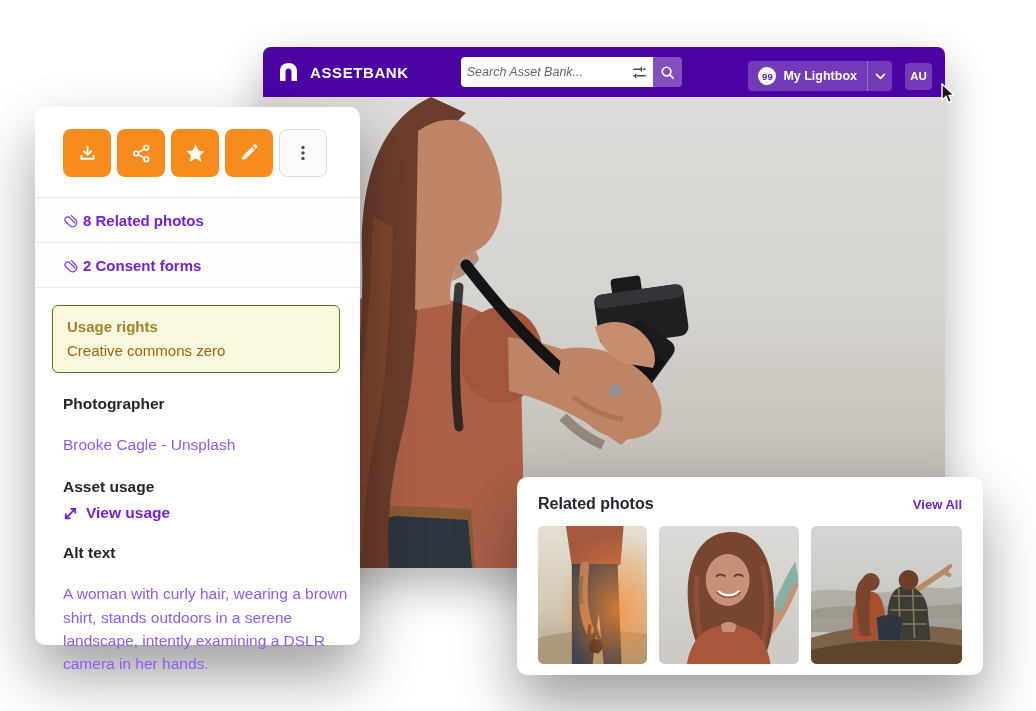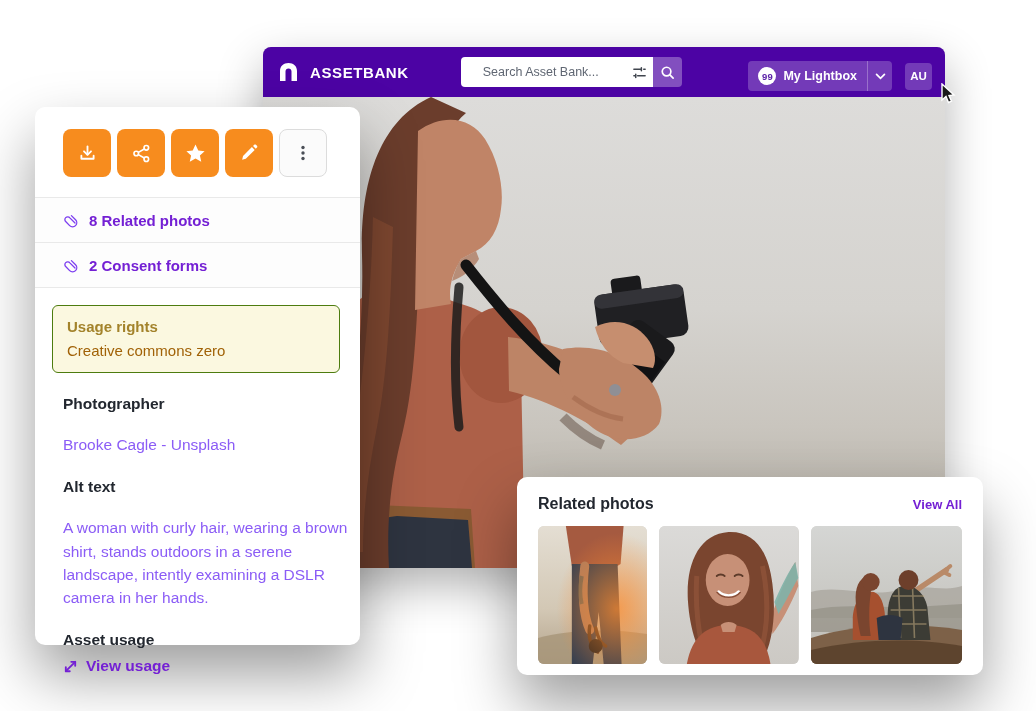--- a/index.html
+++ b/index.html
@@ -9,21 +9,21 @@
 
   
   .window { position:absolute; left:263px; top:47px; width:682px; height:521px;
     border-radius:8px; box-shadow:0 18px 45px rgba(0,0,0,.30); background:#d6d4d0; }
   .topbar { position:absolute; left:0; top:0; right:0; height:50px; background:#4C03A4;
     border-radius:8px 8px 0 0; display:flex; align-items:center; padding:0 13px; }
   .brand { display:flex; align-items:center; gap:9px; }
   .brand-name { color:#fff; font-weight:bold; font-size:15px; letter-spacing:.6px; }
   .searchwrap { display:flex; align-items:center; margin-left:52px; height:30px; }
   .searchbox { width:192px; height:30px; background:#fff; border:none; border-radius:4px 0 0 4px;
-    padding:0 30px 0 22px; font-size:12.5px; color:#333; outline:none; font-family:inherit; }
+    padding:0 30px 0 6px; font-size:12.5px; color:#333; outline:none; font-family:inherit;font-style:italic; }
   .searchbox::placeholder { color:#5f6672; }
   .sliders { margin-left:-26px; width:26px; display:flex; align-items:center; justify-content:center; cursor:pointer; }
   .searchbtn { width:29px; height:30px; background:rgba(255,255,255,.30); border:none;
     border-radius:0 4px 4px 0; display:flex; align-items:center; justify-content:center; cursor:pointer; margin-left:0px; }
   .tb-right { margin-left:auto; display:flex; align-items:center; gap:13px;margin-top:8px; }
   .lightbox-pill { display:flex; align-items:center; height:30px; background:rgba(255,255,255,.22);
     border-radius:4px; cursor:pointer; }
   .lightbox-main { display:flex; align-items:center; gap:7px; padding:0 10px; }
   .count-badge { width:18px; height:18px; border-radius:50%; background:#fff; color:#5b21a8;
     font-size:9.5px; font-weight:bold; display:flex; align-items:center; justify-content:center; }
@@ -38,21 +38,21 @@
 
   
   .panel { position:absolute; left:35px; top:107px; width:325px; height:538px; background:#fff;
     border-radius:10px; box-shadow:0 30px 60px rgba(0,0,0,.38); }
   .toolbar { display:flex; gap:6px; padding:22px 0 20px 28px; }
   .act-btn { width:48px; height:48px; border:none; border-radius:8px; background:#F78C1E;
     display:flex; align-items:center; justify-content:center; cursor:pointer; }
   .more-btn { width:48px; height:48px; border:1px solid #dcdcdc; border-radius:8px; background:#fbfbfb;
     display:flex; align-items:center; justify-content:center; cursor:pointer; }
   .hr { height:1px; background:#e9e9e9; }
-  .link-row { height:44px; display:flex; align-items:center; gap:10px; padding-left:28px;
+  .link-row { height:44px; display:flex; align-items:center; gap:4px; padding-left:28px;
     color:#7420D4; font-size:15px; font-weight:bold; cursor:pointer; background:#fdfdfd; }
   .usage-box { margin:17px 20px 0 17px; background:#FBF8E0; border:1px solid #4d7c0f;
     border-radius:6px; padding:12px 14px 13px; }
   .usage-box .ub-label { color:#A3832B; font-size:15px; font-weight:bold; }
   .usage-box .ub-value { color:#a16207; font-size:15px; margin-top:7px; }
   .meta { padding:0 28px; }
   .meta-label { color:#22272f; font-size:15.5px; font-weight:bold; }
   .meta-value { color:#8b5cf6; font-size:15.5px; margin-top:20px; line-height:1.5; }
   .mt22 { margin-top:22px; }
   .usage-link { display:flex; align-items:center; gap:8px; margin-top:8px; cursor:pointer; }
@@ -228,34 +228,34 @@
       <div class="ub-label">Usage rights</div>
       <div class="ub-value">Creative commons zero</div>
     </div>
 
     <div class="meta mt22">
       <div class="meta-label">Photographer</div>
       <div class="meta-value">Brooke Cagle - Unsplash</div>
     </div>
 
     <div class="meta mt22">
-      <div class="meta-label">Alt text</div>
-      <div class="meta-value" style="width:288px">A woman with curly hair, wearing a brown shirt, stands outdoors in a serene landscape, intently examining a DSLR camera in her hands.</div>
-    </div>
-
-    <div class="meta mt22">
       <div class="meta-label">Asset usage</div>
       <div class="usage-link">
         <svg width="15" height="15" viewBox="0 0 16 16" fill="none" stroke="#7420D4" stroke-width="2" stroke-linecap="round" stroke-linejoin="round">
           <path d="M3 13 L13 3"></path>
             <path d="M3 13 v-4.2 M3 13 h4.2"></path>
             <path d="M13 3 v4.2 M13 3 h-4.2"></path>
         </svg>
         <span>View usage</span>
       </div>
+    </div>
+
+    <div class="meta mt22">
+      <div class="meta-label">Alt text</div>
+      <div class="meta-value" style="width:288px">A woman with curly hair, wearing a brown shirt, stands outdoors in a serene landscape, intently examining a DSLR camera in her hands.</div>
     </div>
   </div>
 
   <div class="rel-card">
     <div class="rel-head">
       <span class="rel-title">Related photos</span>
       <span class="rel-viewall">View All</span>
     </div>
     <div class="thumbs">
 

